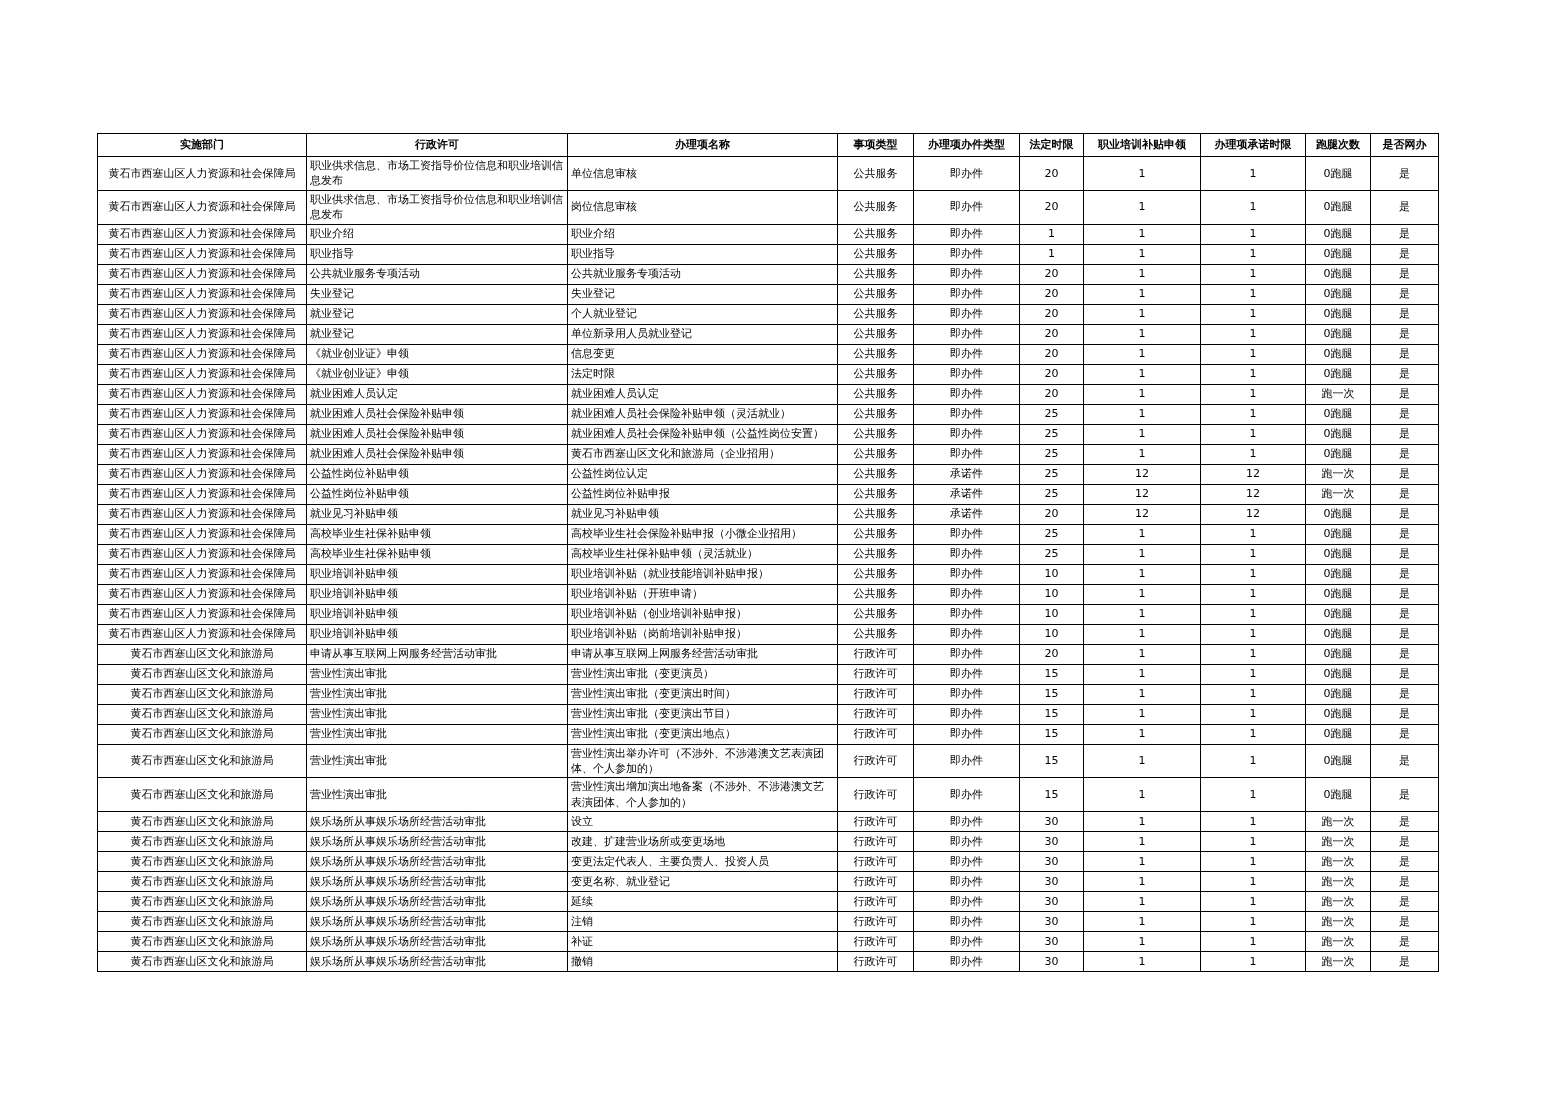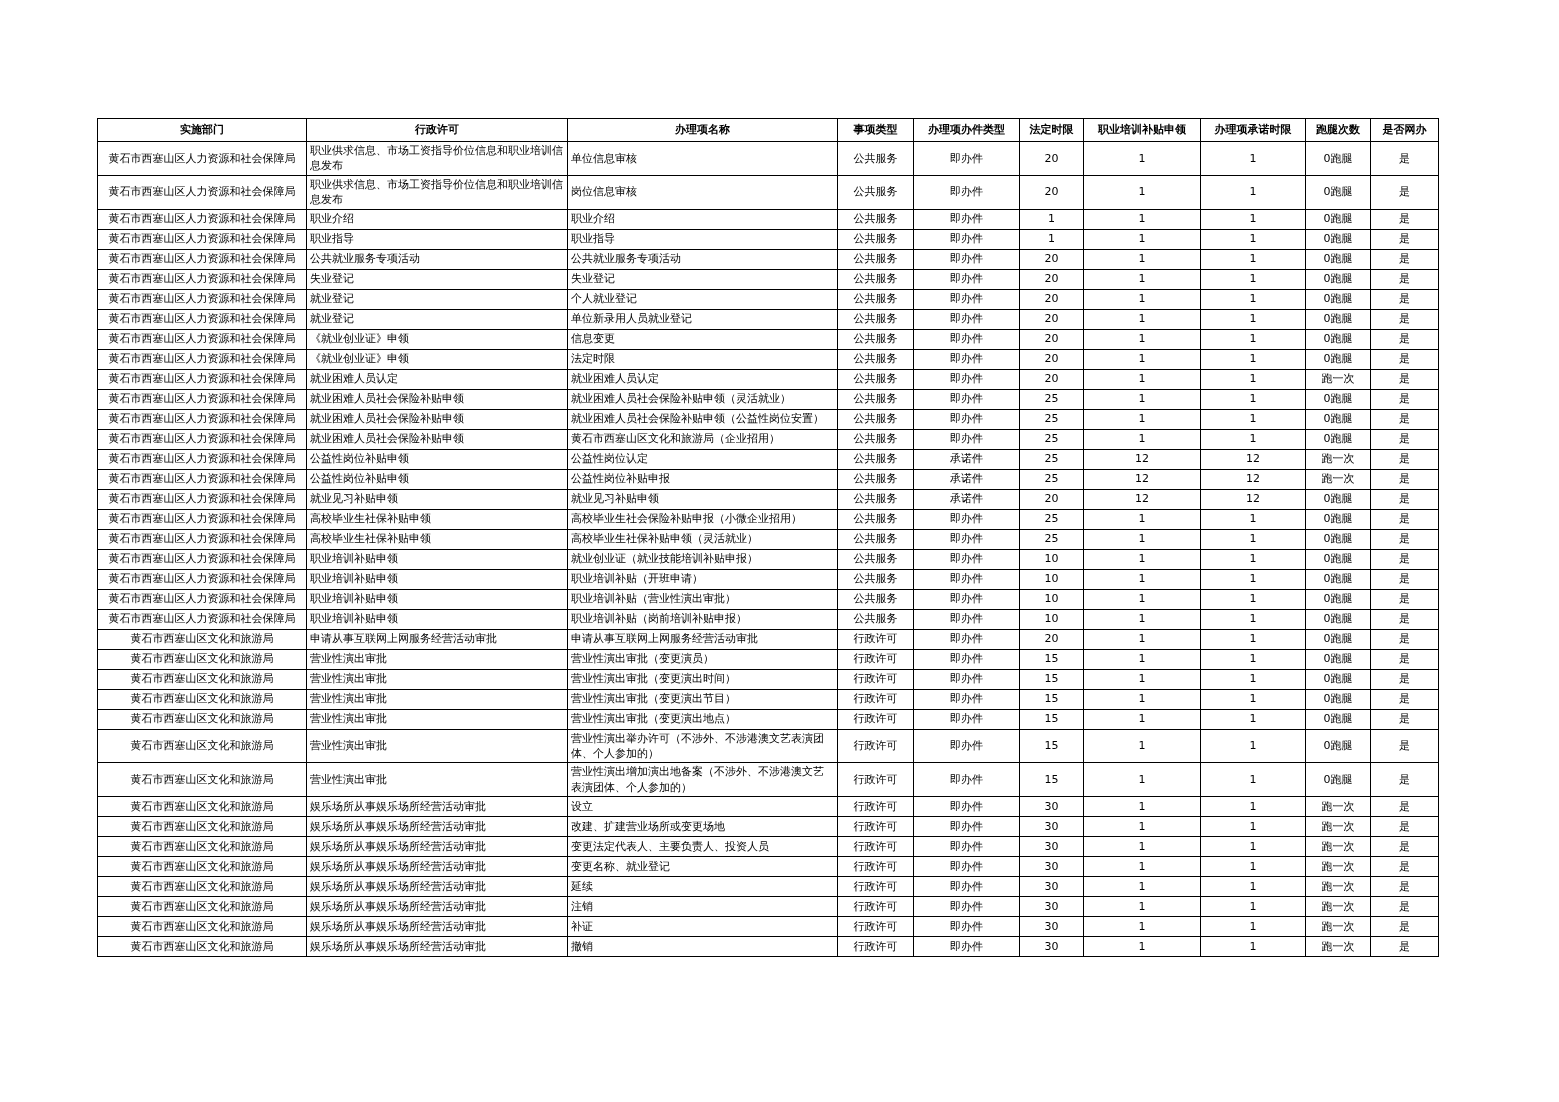--- a/index.html
+++ b/index.html
@@ -15,21 +15,21 @@
   }
   .page {
     position: relative;
     width: 1559px;
     height: 1102px;
     background: #ffffff;
   }
   table.gov-table {
     position: absolute;
     left: 97px;
-    top: 118px;
+    top: 133px;
     width: 1341px;
     border-collapse: collapse;
     table-layout: fixed;
   }
   table.gov-table th,
   table.gov-table td {
     border: 1px solid #000000;
     font-size: 11px;
     line-height: 1.4;
     padding: 1px 3px;
@@ -309,21 +309,21 @@
           <td>即办件</td>
           <td>25</td>
           <td>1</td>
           <td>1</td>
           <td>0跑腿</td>
           <td>是</td>
         </tr>
         <tr>
           <td>黄石市西塞山区人力资源和社会保障局</td>
           <td>职业培训补贴申领</td>
-          <td>就业创业证（就业技能培训补贴申报）</td>
+          <td>职业培训补贴（就业技能培训补贴申报）</td>
           <td>公共服务</td>
           <td>即办件</td>
           <td>10</td>
           <td>1</td>
           <td>1</td>
           <td>0跑腿</td>
           <td>是</td>
         </tr>
         <tr>
           <td>黄石市西塞山区人力资源和社会保障局</td>
@@ -333,21 +333,21 @@
           <td>即办件</td>
           <td>10</td>
           <td>1</td>
           <td>1</td>
           <td>0跑腿</td>
           <td>是</td>
         </tr>
         <tr>
           <td>黄石市西塞山区人力资源和社会保障局</td>
           <td>职业培训补贴申领</td>
-          <td>职业培训补贴（营业性演出审批）</td>
+          <td>职业培训补贴（创业培训补贴申报）</td>
           <td>公共服务</td>
           <td>即办件</td>
           <td>10</td>
           <td>1</td>
           <td>1</td>
           <td>0跑腿</td>
           <td>是</td>
         </tr>
         <tr>
           <td>黄石市西塞山区人力资源和社会保障局</td>

